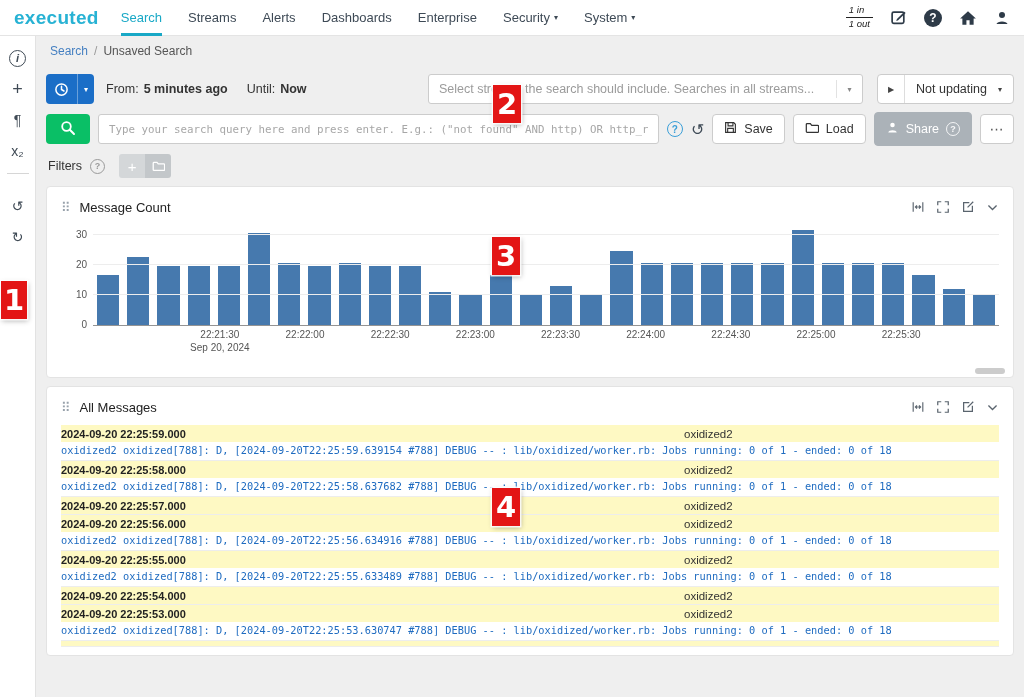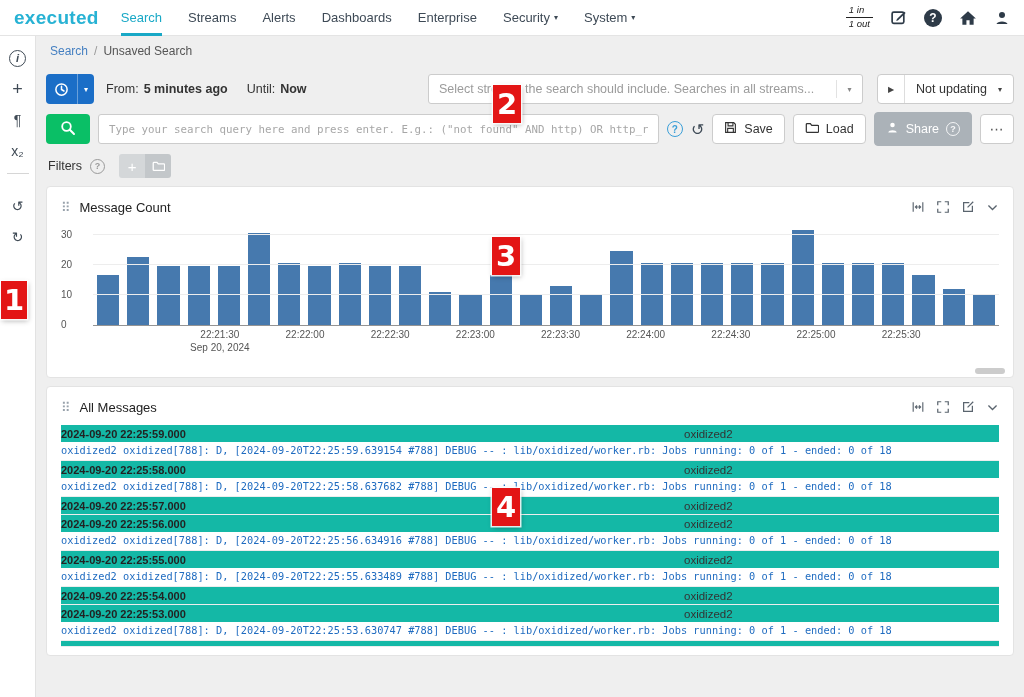--- a/index.html
+++ b/index.html
@@ -79,31 +79,31 @@
   .drag{color:#98a2ab;font-size:13px;cursor:grab}
   .widget-title{font-size:13px;color:#222}
   .widget-actions{margin-left:auto;display:flex;gap:11px;align-items:center}
   .wicon{display:flex;align-items:center;cursor:pointer}
 
   .chart{margin-top:8px;margin-bottom:14px}
   .plot{position:relative;margin-left:32px;height:99px;border-bottom:1px solid #949494}
   .gridline{position:absolute;left:0;right:0;height:1px;background:#ededed}
   .bars{position:absolute;left:0;right:0;top:0;bottom:0;display:flex;align-items:flex-end}
   .bar{flex:1;margin:0 4px}
-  .ytick{position:absolute;left:-32px;width:26px;text-align:left;font-size:10px;color:#555}
+  .ytick{position:absolute;left:-32px;width:26px;text-align:right;font-size:10px;color:#555}
   .xaxis{position:relative;margin-left:32px;height:26px;margin-top:3px}
   .xtick{position:absolute;transform:translateX(-50%);font-size:10px;color:#555;white-space:nowrap;top:0}
   .xdate{position:absolute;transform:translateX(-50%);font-size:10px;color:#555;top:13px;left:14%;white-space:nowrap}
   .hscroll{position:absolute;right:8px;bottom:3px;width:30px;height:6px;border-radius:3px;background:#ccc;cursor:pointer}
 
   .msg-table{margin-top:6px}
   .msg-head{display:grid;grid-template-columns:623px 1fr;padding:3px 0 5px;border-bottom:1px solid #e7b36a}
   .col-label{font-size:11.5px;font-weight:bold;color:#333;display:flex;gap:6px;align-items:center}
   .msg-pair{border-bottom:1px solid #ededed;cursor:pointer}
-  .msg-row1{display:grid;grid-template-columns:623px 1fr;background:#14b8a6;padding:3px 0 2px}
+  .msg-row1{display:grid;grid-template-columns:623px 1fr;background:#fef9c3;padding:3px 0 2px}
   .ts{font-size:11px;font-weight:bold;color:#222}
   .src{font-size:11.5px;color:#333}
   .msg-row2{font-family:"DejaVu Sans Mono",monospace;font-size:10.3px;color:#1e6bc0;padding:2px 0 4px;white-space:nowrap;overflow:hidden}
 
   
   .ann{position:absolute;background:#e31515;color:#fff;display:flex;align-items:center;justify-content:center;font-weight:bold;font-size:29px;width:28px;height:38px;z-index:50;font-family:"DejaVu Sans",sans-serif;box-shadow:0 0 0 1.5px rgba(255,255,255,.85),1px 2px 5px rgba(0,0,0,.3)}
   #ann1{left:1px;top:281px;width:26px}
   #ann2{left:493px;top:85px}
   #ann3{left:492px;top:237px}
   #ann4{left:492px;top:488px}

